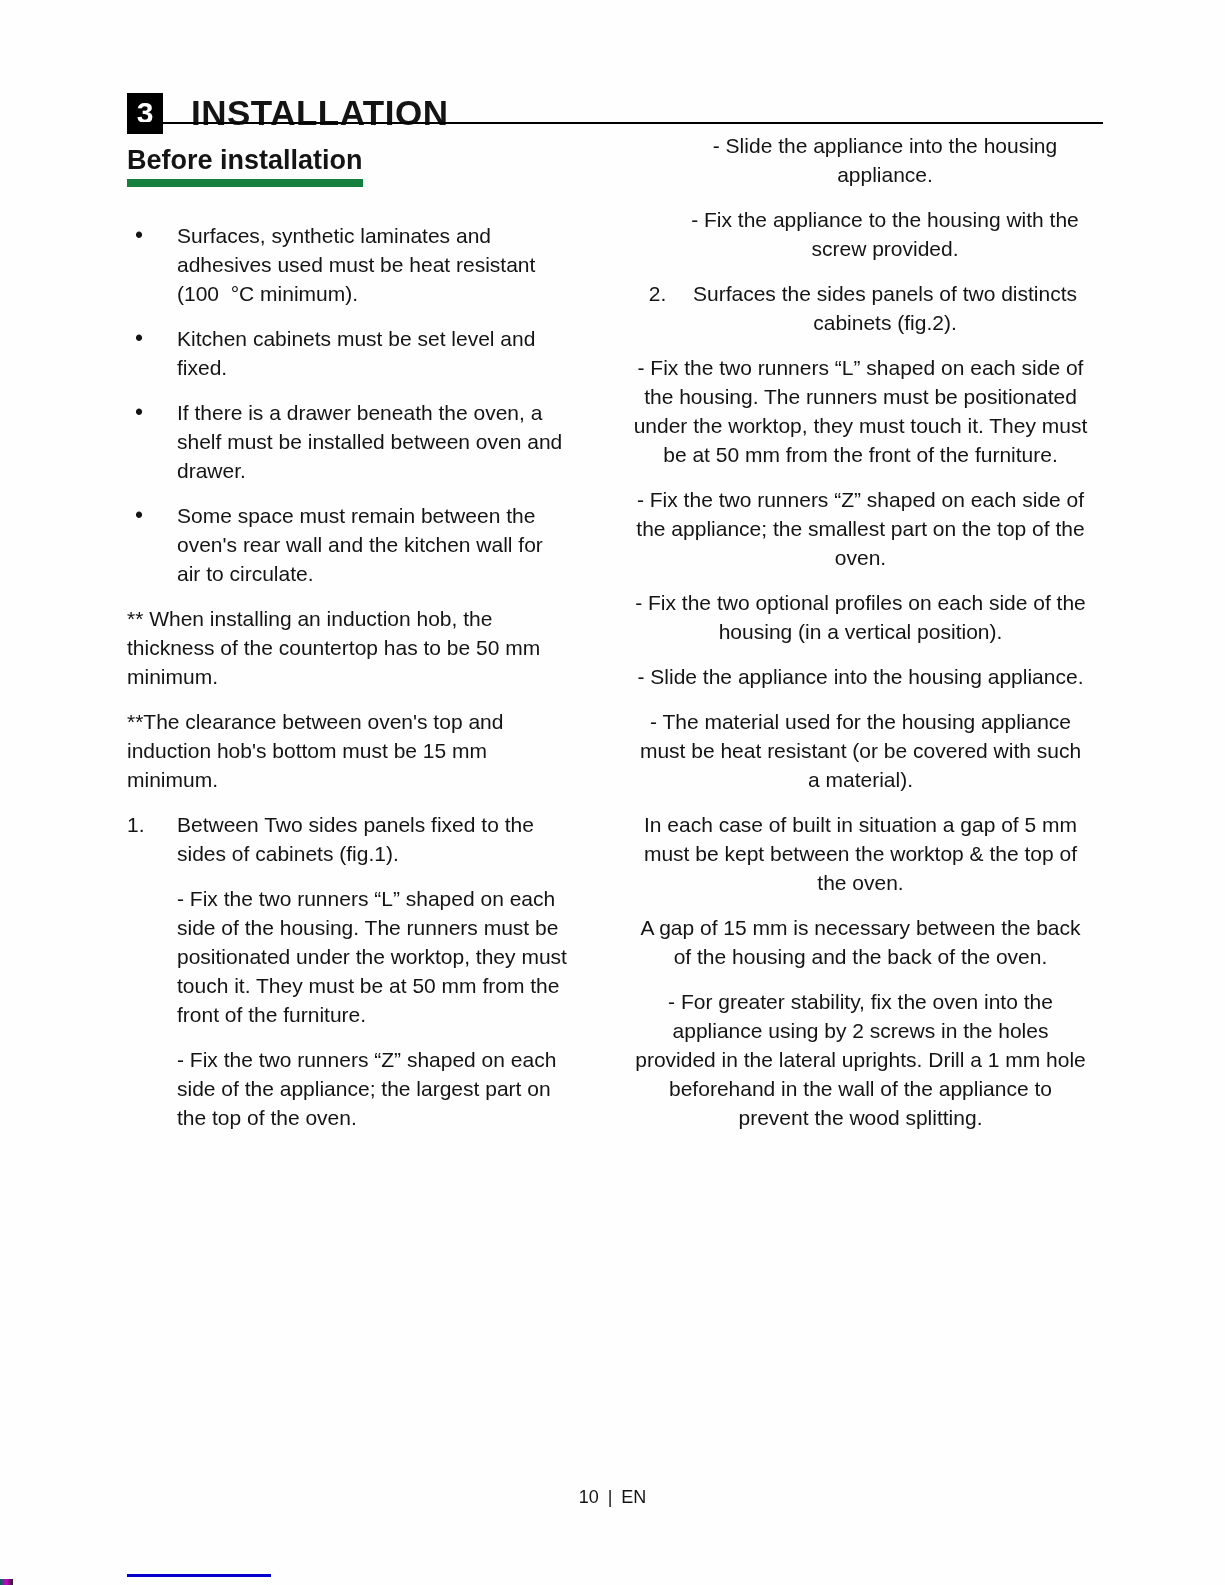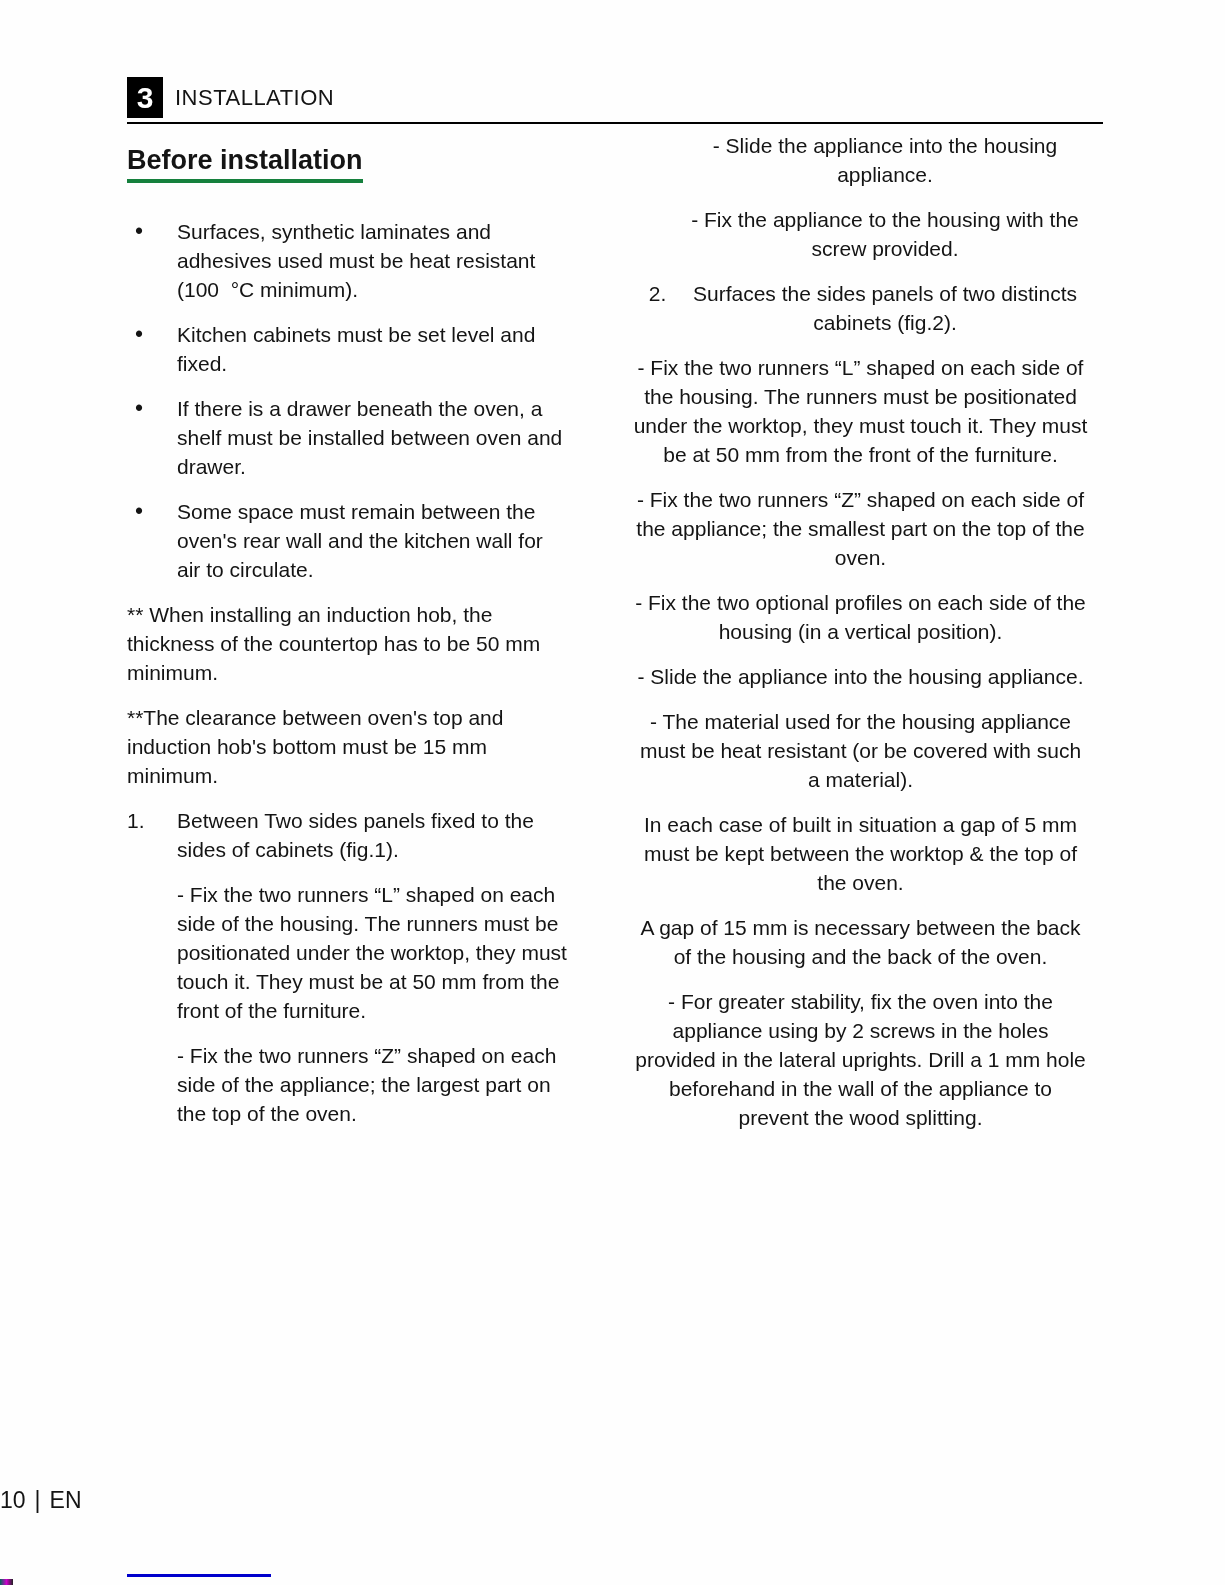--- a/index.html
+++ b/index.html
@@ -27,23 +27,23 @@
     background: #000000;
     color: #ffffff;
     font-size: 30px;
     font-weight: bold;
     display: flex;
     align-items: center;
     justify-content: center;
     flex: 0 0 auto;
   }
   .section-title {
-    margin: 0;
-    font-size: 22px;
-    font-weight: normal;
+    margin: 16px;
+    font-size: 35px;
+    font-weight: bold;
     letter-spacing: 0.5px;
     white-space: nowrap;
   }
   .header-rule {
     position: absolute;
     left: 127px;
     top: 122px;
     width: 976px;
     height: 2px;
     background: #000000;
@@ -56,21 +56,21 @@
   }
   .col-left  { left: 127px; top: 144px; width: 442px; }
   .col-right { left: 633px; top: 131px; width: 455px; text-align: center; }
 
   .subheading {
     display: table;
     margin: 0 0 34px 0;
     font-size: 27px;
     font-weight: bold;
     line-height: 32px;
-    border-bottom: 4px solid #15803d;
+    border-bottom: 8px solid #15803d;
     padding-bottom: 3px;
   }
   p { margin: 0 0 16px 0; }
   p.indent { margin-left: 50px; }
   .col-right p.indent { margin-left: 49px; }
   p.narrow { max-width: 436px; }
 
   .bullet-row, .numbered-row {
     display: flex;
     margin: 0 0 16px 0;
@@ -85,21 +85,22 @@
   .numbered-row .num { flex: 0 0 50px; }
   .col-right .numbered-row .num { flex: 0 0 49px; }
   .bullet-row .text, .numbered-row .text { flex: 1 1 auto; }
 
   
   .footer {
     position: absolute;
     left: 0;
     top: 1487px;
     width: 100%;
-    font-size: 23px;
+    text-align: center;
+    font-size: 18px;
     color: #141414;
   }
   .footer .sep { margin: 0 9px; }
 
   
   .artifact-line {
     position: absolute;
     left: 127px;
     top: 1574px;
     width: 144px;

